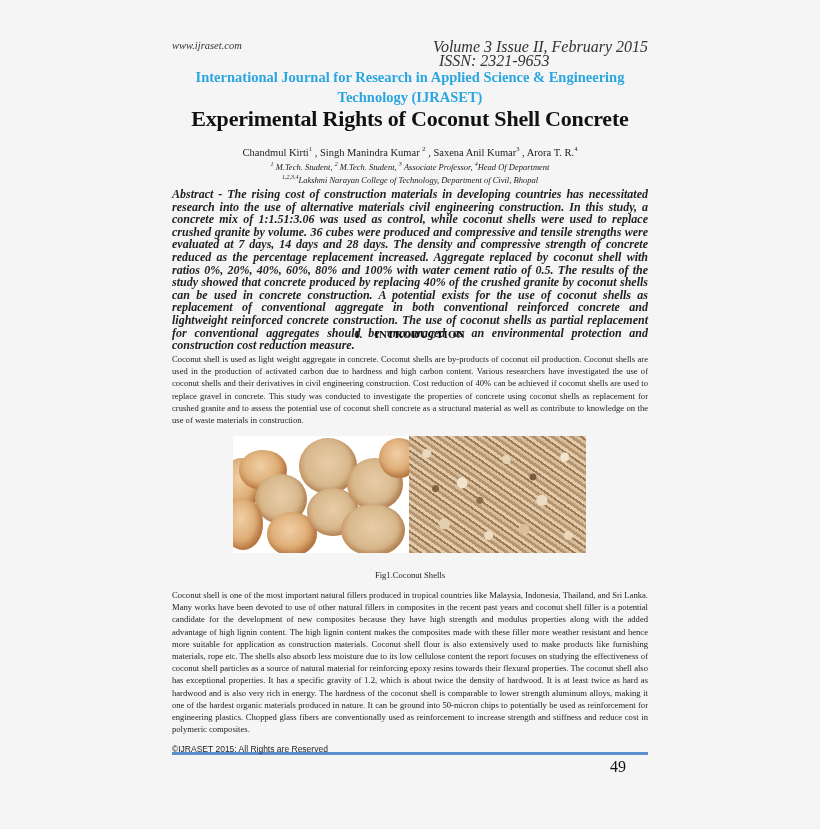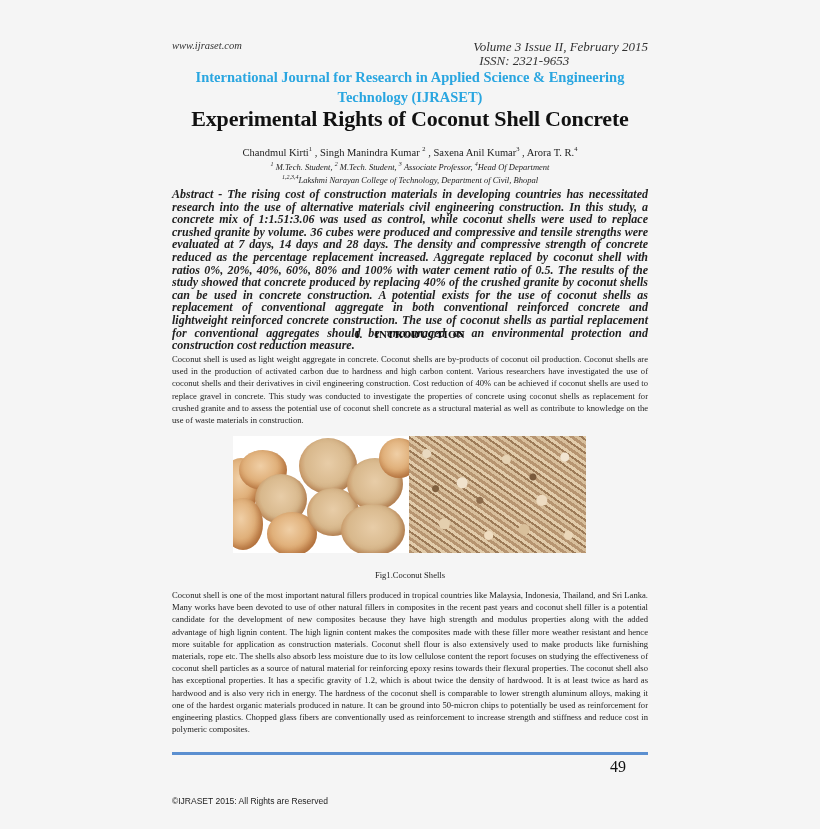--- a/index.html
+++ b/index.html
@@ -26,21 +26,21 @@
       left: 0;
       top: 0;
       font-size: 10.5px;
       font-style: italic;
       color: #333;
     }
     .hdr-right {
       position: absolute;
       right: 0;
       top: 0;
-      font-size: 13px;
+      font-size: 16px;
       font-style: italic;
       color: #333;
       text-align: right;
       line-height: 14px;
     }
     .hdr-right .issn {
       display: block;
       margin-right: 0;
       text-align: left;
       padding-left: 6px;
@@ -190,21 +190,21 @@
       left: 598px;
       top: 758px;
       width: 40px;
       text-align: center;
       font-size: 16px;
       color: #111;
     }
     .copyright {
       position: absolute;
       left: 172px;
-      top: 796px;
+      top: 744px;
       font-family: "Liberation Sans", "DejaVu Sans", sans-serif;
       font-size: 8.5px;
       color: #222;
     }
   </style>
 </head>
 <body>
 
 <div class="page">
 

